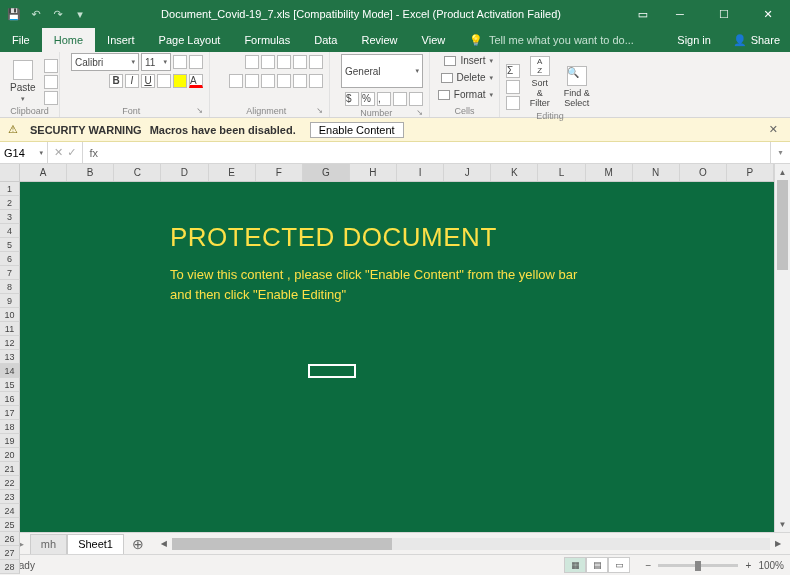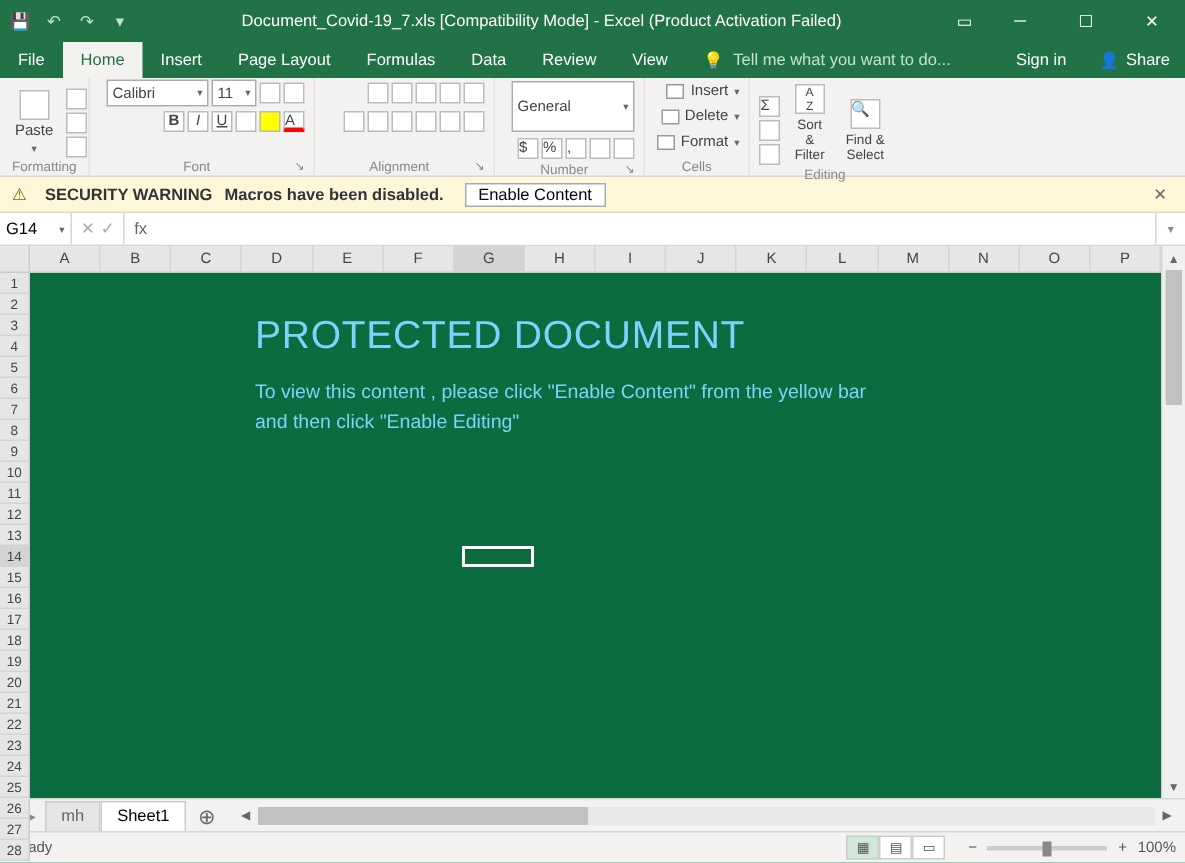--- a/index.html
+++ b/index.html
@@ -63,21 +63,21 @@
 
 .grid-wrap { position: relative; height: 368px; display: flex; }
 .rowhdrs { width: 20px; background: #e6e6e6; }
 .corner { height: 18px; border-bottom: 1px solid #ccc; border-right: 1px solid #ccc; background: #e6e6e6; }
 .rowhdr { height: 14px; border-bottom: 1px solid #d4d4d4; border-right: 1px solid #ccc; font-size: 9px; color: #444; text-align: center; line-height: 14px; background: #e6e6e6;}
 .gridmain { flex: 1; position: relative; overflow: hidden; }
 .colhdrs { height: 18px; display: flex; background: #e6e6e6; border-bottom: 1px solid #ccc; }
 .colhdr { width: 48px; border-right: 1px solid #d4d4d4; font-size: 10px; color: #444; text-align: center; line-height: 18px; }
 .colhdr.sel { background: #d3d3d3; }
 .cells { position: absolute; top: 18px; left: 0; right: 0; bottom: 0; background: #0c6b3f; }
-.protected-text { position: absolute; top: 26px; left: 150px; color: #7dd3fc; }
+.protected-text { position: absolute; top: 40px; left: 150px; color: #fde047; }
 .protected-text h1 { font-size: 26px; font-weight: 300; letter-spacing: 0.5px; margin-bottom: 12px; }
 .protected-text p { font-size: 13px; line-height: 1.5; font-weight: 300; }
 .sel-cell { position: absolute; width: 48px; height: 14px; border: 2px solid #fff; top: 182px; left: 288px; }
 .vscroll { width: 16px; background: #f0f0f0; border-left: 1px solid #d6d6d6; display: flex; flex-direction: column; }
 .vscroll .arr { height: 16px; display: flex; align-items: center; justify-content: center; font-size: 8px; color: #666; cursor: pointer; }
 .vscroll .track { flex: 1; position: relative; }
 .vscroll .thumb { position: absolute; top: 0; left: 2px; right: 2px; height: 90px; background: #c1c1c1; }
 
 
 .sheettabs { height: 22px; border-top: 1px solid #d6d6d6; display: flex; align-items: center; font-size: 11px; background: #f3f2f1; }
@@ -152,21 +152,21 @@
         <div class="ic"></div>
         <span>Paste</span>
         <span class="caret">▾</span>
       </div>
       <div class="rcol">
         <span class="ic-sm"></span>
         <span class="ic-sm"></span>
         <span class="ic-sm"></span>
       </div>
     </div>
-    <div class="ribbon-group-title">Formatting</div>
+    <div class="ribbon-group-title">Clipboard</div>
   </div>
 
   <div class="ribbon-group" style="width:150px">
     <div class="rg-body" style="flex-direction:column;gap:3px">
       <div class="rrow">
         <div class="font-sel">
             <span>Calibri</span>
             <span class="caret">▾</span>
           </div>
         <div class="size-sel">

